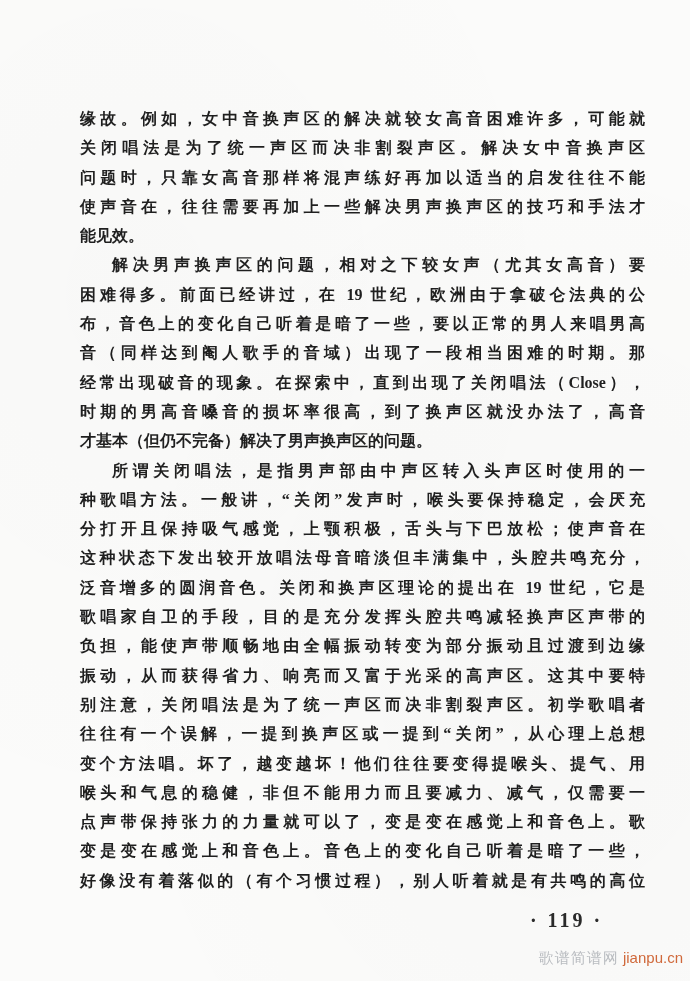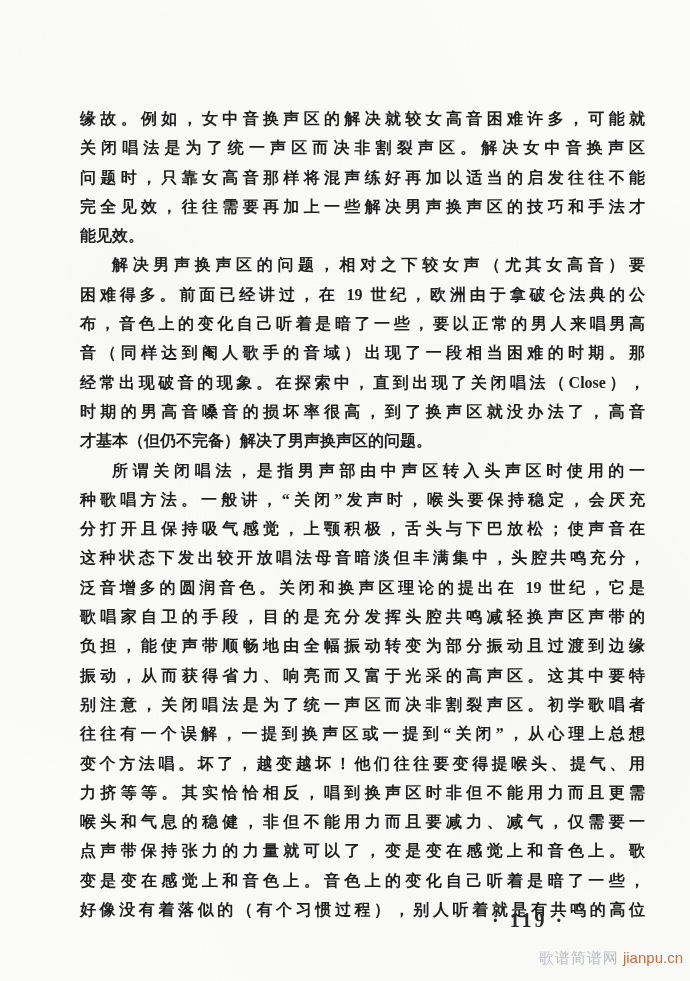--- a/index.html
+++ b/index.html
@@ -41,23 +41,24 @@
   }
   .line.just {
     white-space: normal;
     text-align: justify;
     text-align-last: justify;
     text-justify: inter-character;
   }
   .line.indent { text-indent: 2em; }
   .page-number {
     position: absolute;
-    left: 492px;
+    left: 504px;
     top: 909px;
     width: 125px;
+    text-align: center;
     color: var(--footer);
     font-size: 20px;
     font-weight: 700;
     letter-spacing: 3px;
     font-family: "Liberation Serif", serif;
   }
   .watermark {
     position: absolute;
     right: 7px;
     top: 949px;
@@ -70,21 +71,21 @@
 </style>
 </head>
 <body>
 
 <div class="page">
   <div class="text-block" id="text-block">
       <div class="paragraph">
         <div class="line just">缘故。例如，女中音换声区的解决就较女高音困难许多，可能就</div>
         <div class="line just">关闭唱法是为了统一声区而决非割裂声区。解决女中音换声区</div>
         <div class="line just">问题时，只靠女高音那样将混声练好再加以适当的启发往往不能</div>
-        <div class="line just">完全见效，往往需要再加上一些解决男声换声区的技巧和手法才</div>
+        <div class="line just">使声音在，往往需要再加上一些解决男声换声区的技巧和手法才</div>
         <div class="line">能见效。</div>
       </div>
       <div class="paragraph">
         <div class="line just indent">解决男声换声区的问题，相对之下较女声（尤其女高音）要</div>
         <div class="line just">困难得多。前面已经讲过，在 19 世纪，欧洲由于拿破仑法典的公</div>
         <div class="line just">布，音色上的变化自己听着是暗了一些，要以正常的男人来唱男高</div>
         <div class="line just">音（同样达到阉人歌手的音域）出现了一段相当困难的时期。那</div>
         <div class="line just">经常出现破音的现象。在探索中，直到出现了关闭唱法（Close），</div>
         <div class="line just">时期的男高音嗓音的损坏率很高，到了换声区就没办法了，高音</div>
         <div class="line">才基本（但仍不完备）解决了男声换声区的问题。</div>
@@ -94,21 +95,20 @@
         <div class="line just">种歌唱方法。一般讲，“关闭”发声时，喉头要保持稳定，会厌充</div>
         <div class="line just">分打开且保持吸气感觉，上颚积极，舌头与下巴放松；使声音在</div>
         <div class="line just">这种状态下发出较开放唱法母音暗淡但丰满集中，头腔共鸣充分，</div>
         <div class="line just">泛音增多的圆润音色。关闭和换声区理论的提出在 19 世纪，它是</div>
         <div class="line just">歌唱家自卫的手段，目的是充分发挥头腔共鸣减轻换声区声带的</div>
         <div class="line just">负担，能使声带顺畅地由全幅振动转变为部分振动且过渡到边缘</div>
         <div class="line just">振动，从而获得省力、响亮而又富于光采的高声区。这其中要特</div>
         <div class="line just">别注意，关闭唱法是为了统一声区而决非割裂声区。初学歌唱者</div>
         <div class="line just">往往有一个误解，一提到换声区或一提到“关闭”，从心理上总想</div>
         <div class="line just">变个方法唱。坏了，越变越坏！他们往往要变得提喉头、提气、用</div>
-        <div class="line just">力挤等等。其实恰恰相反，唱到换声区时非但不能用力而且更需</div>
         <div class="line just">喉头和气息的稳健，非但不能用力而且要减力、减气，仅需要一</div>
         <div class="line just">点声带保持张力的力量就可以了，变是变在感觉上和音色上。歌</div>
         <div class="line just">变是变在感觉上和音色上。音色上的变化自己听着是暗了一些，</div>
         <div class="line just">好像没有着落似的（有个习惯过程），别人听着就是有共鸣的高位</div>
       </div>
     </div>
   <div class="page-number">· 119 ·</div>
   <div class="watermark">
     <span class="wm-name">歌谱简谱网</span>
     <span class="wm-url">jianpu.cn</span>

